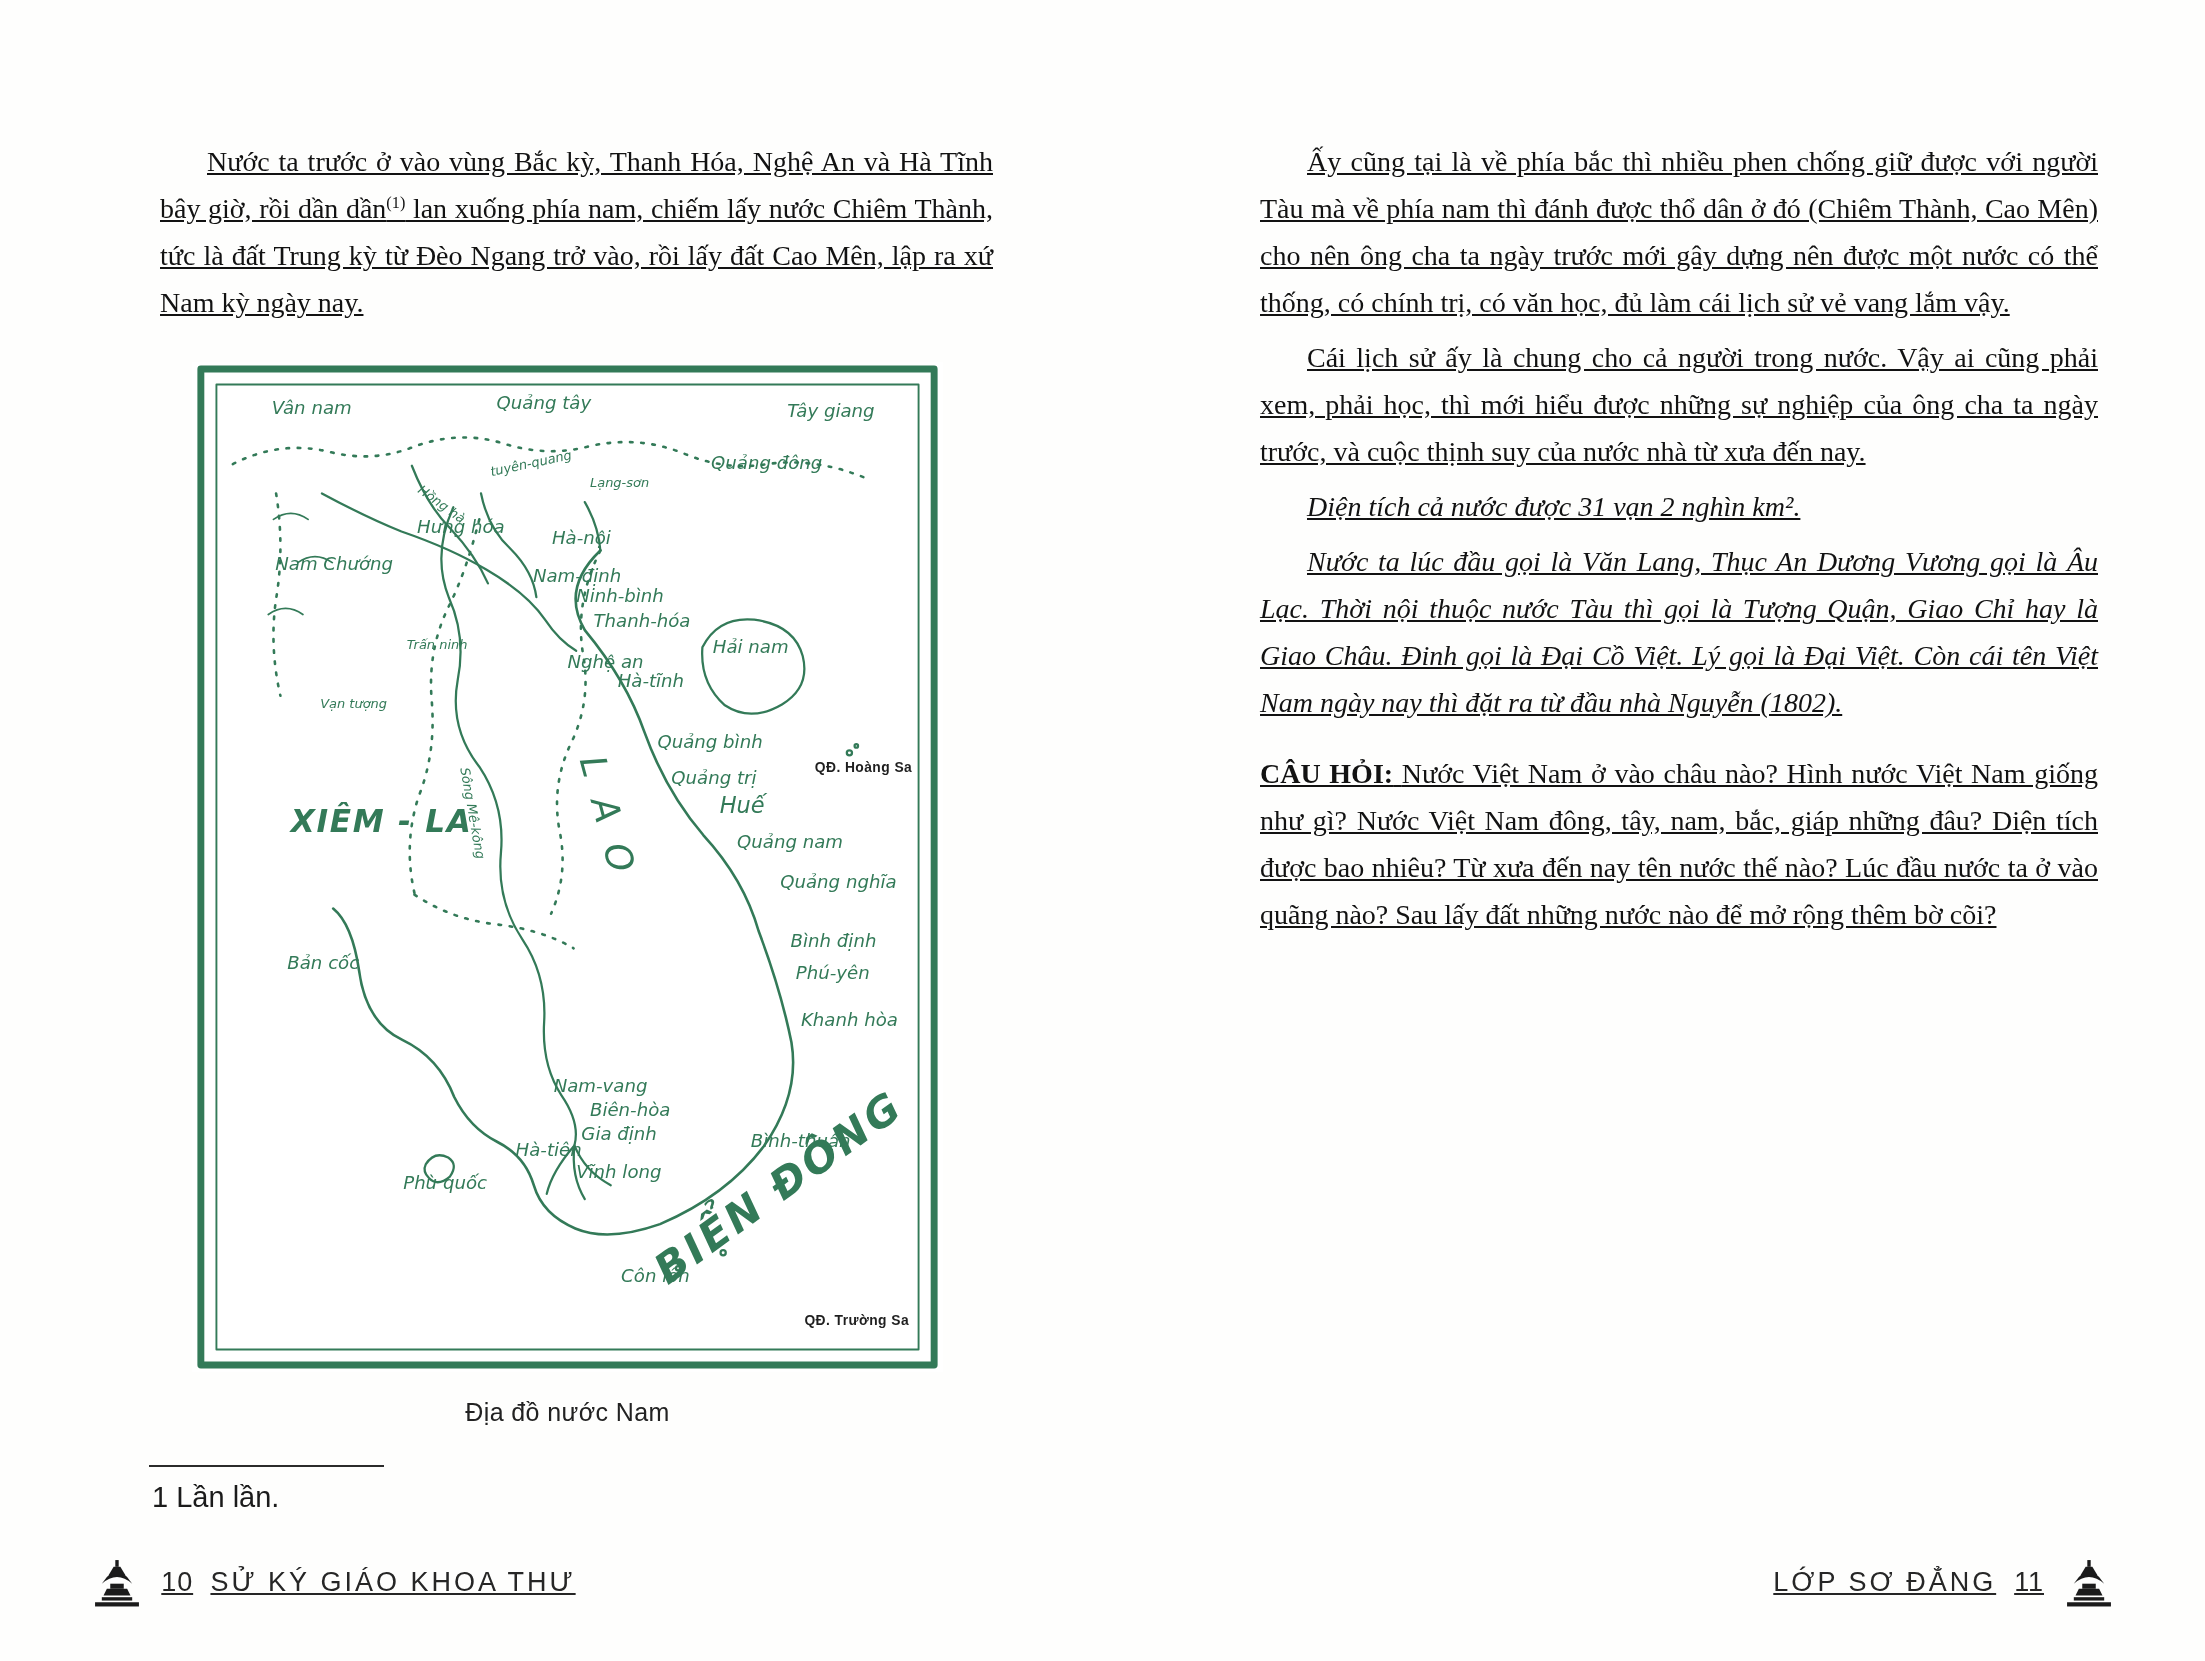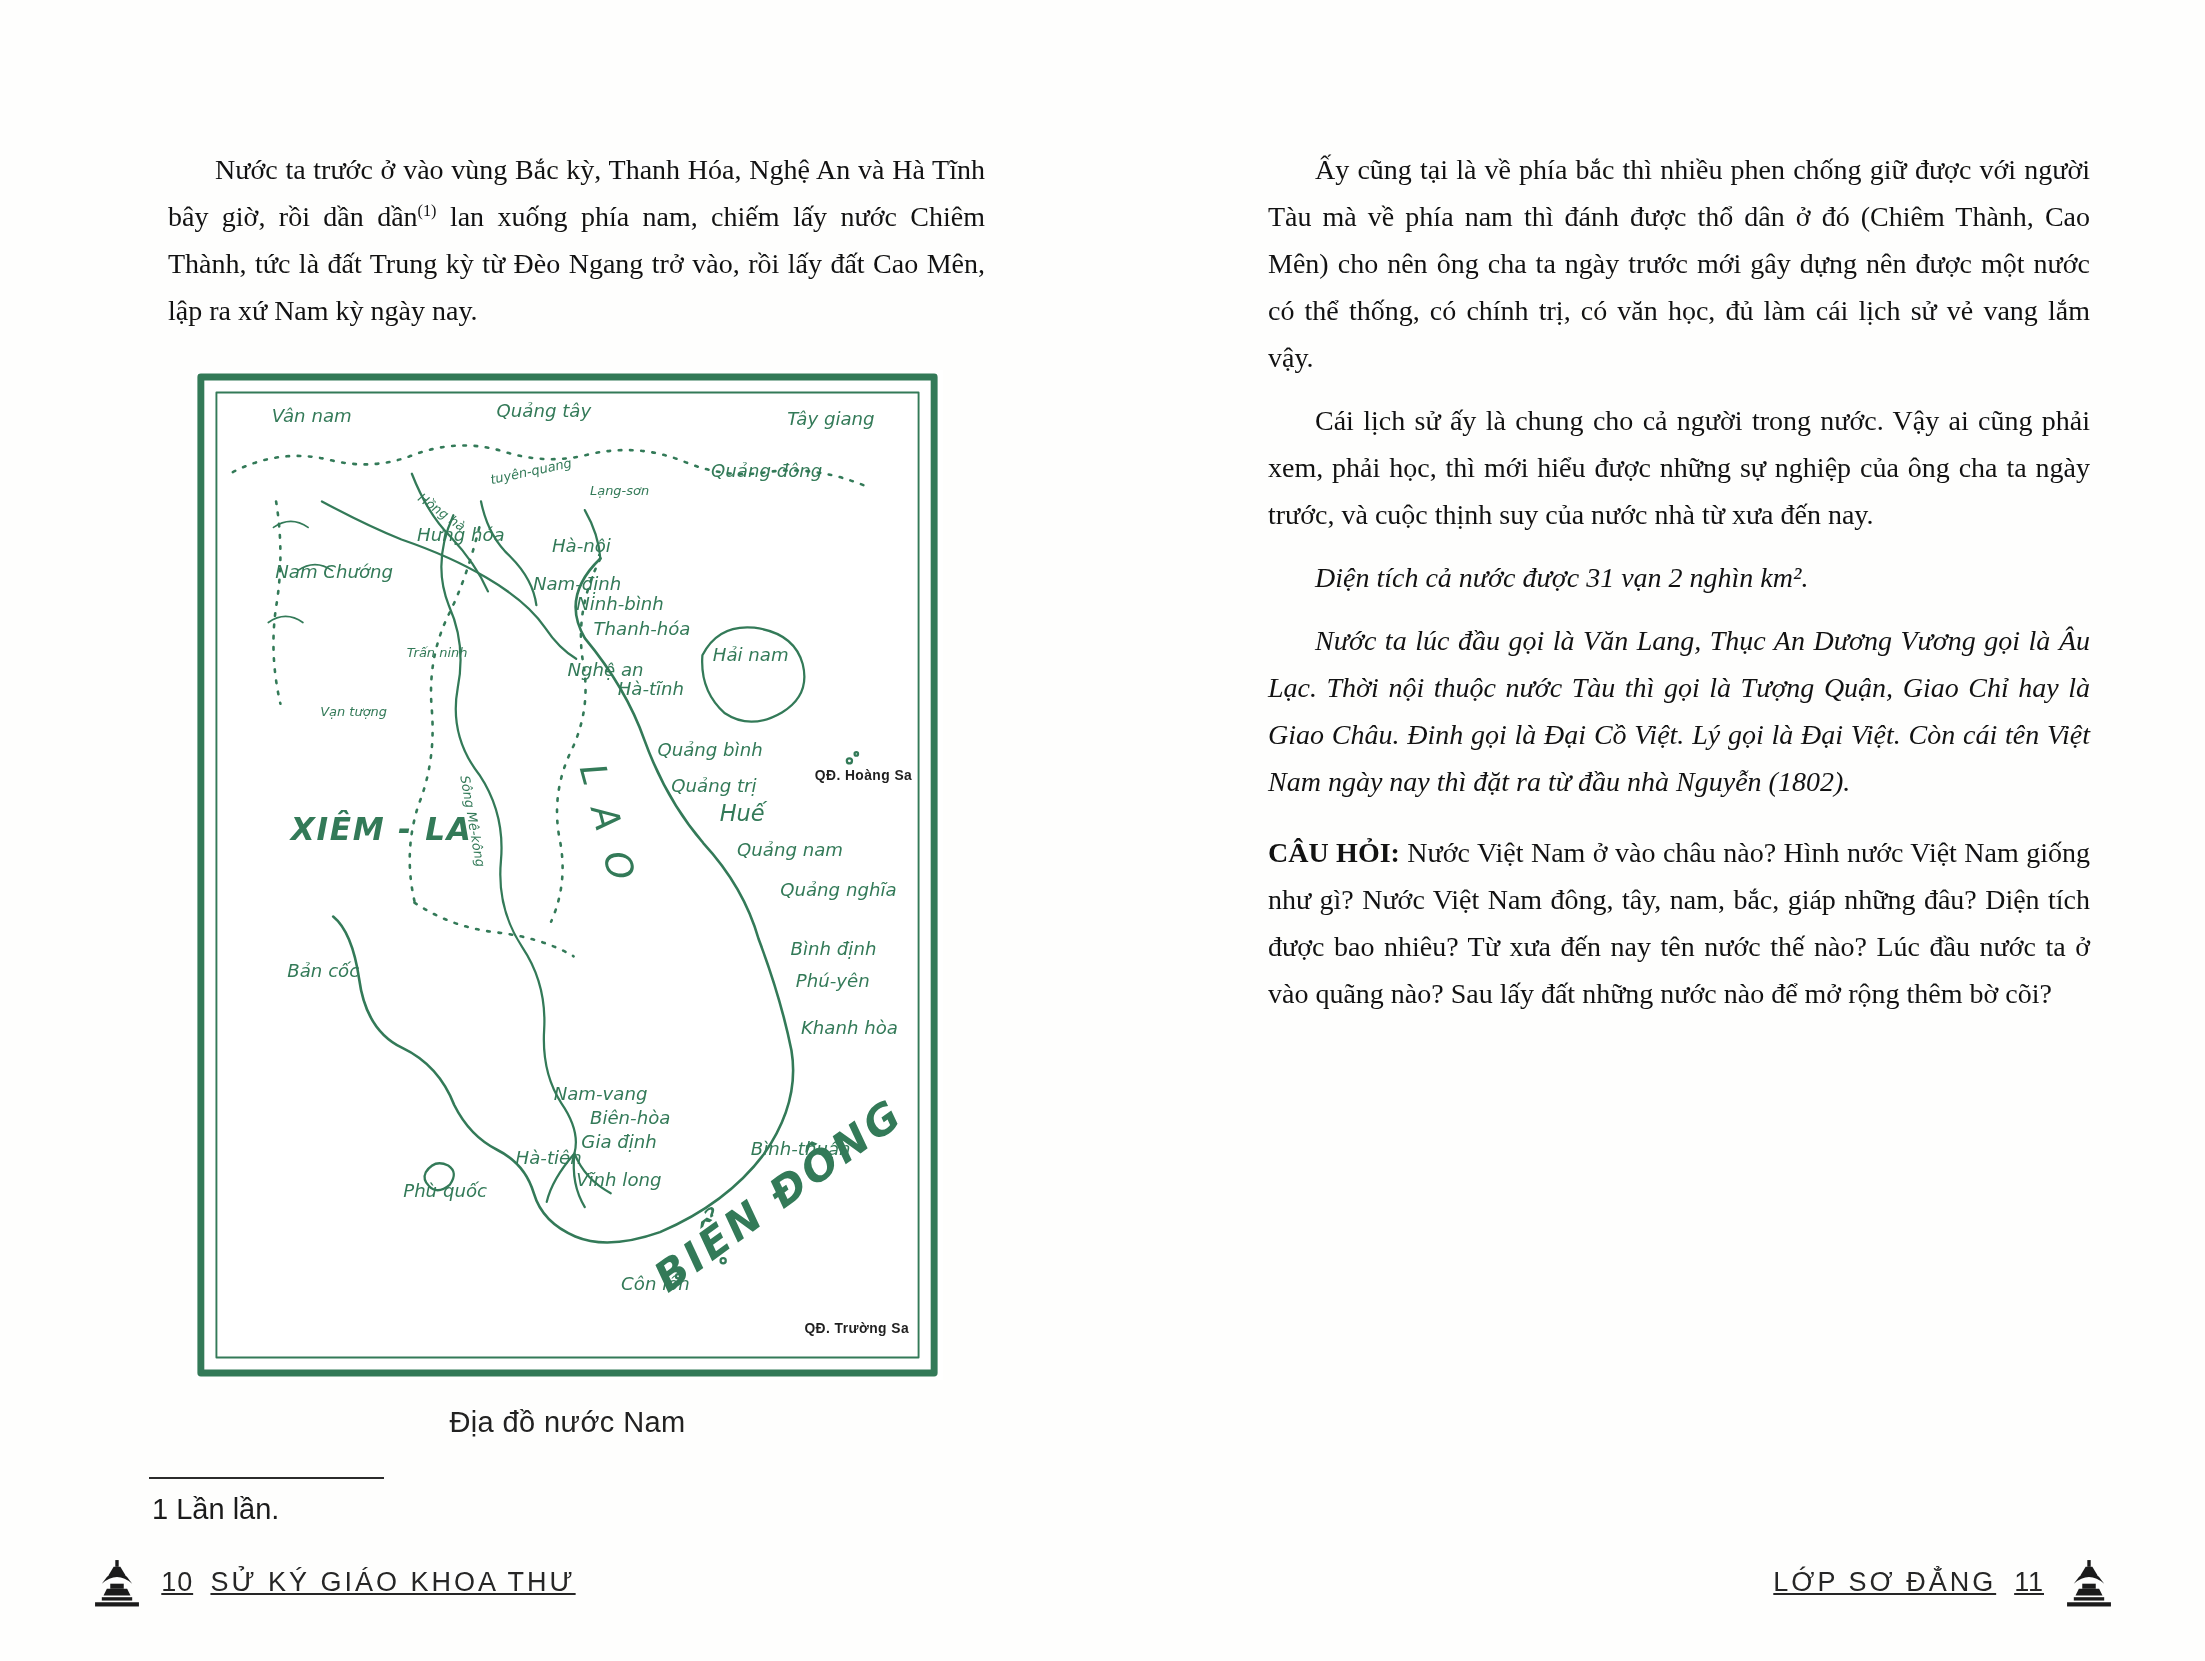--- a/index.html
+++ b/index.html
@@ -4,32 +4,32 @@
 <style>
   html,body{margin:0;padding:0;}
   body{
     width:2206px;height:1662px;overflow:hidden;background:#ffffff;
     font-family:"Liberation Serif", serif;color:#121212;position:relative;
   }
   .sheet{position:absolute;inset:0;background:#fefefd;}
   .page{position:absolute;top:130px;}
   #left-page{left:152px;width:849px;}
   #right-page{left:1252px;width:854px;}
-  .para{font-size:28px;line-height:47px;text-align:justify;margin:16px;}
+  .para{font-size:28px;line-height:47px;text-align:justify;margin:8px;text-decoration:underline;}
   .indent{text-indent:47px;}
   .block-gap{margin-top:24px;}
   .it{font-style:italic;}
   b{font-weight:bold;}
   sup{font-size:0.58em;vertical-align:super;line-height:0;}
 
   
   .map-figure{margin:36px 0 16px 40px;width:751px;}
   svg.map{display:block;width:751px;height:1010px;background:#fff;}
   .map-caption{margin-top:26px;text-align:center;font-family:"Liberation Sans",sans-serif;
-    font-size:29px;color:#222;letter-spacing:0.4px;}
+    font-size:25px;color:#222;letter-spacing:0.4px;}
   .map text{font-family:"DejaVu Sans",sans-serif;font-style:italic;fill:var(--map-ink,#337a58);font-size:21px;}
   .map text.sm{font-size:15px;}
   .map text.lg{font-size:26px;}
   .map text.big{font-size:36px;font-weight:bold;letter-spacing:2px;}
   .map text.huge{font-size:42px;letter-spacing:26px;}
   .map text.sea{font-size:48px;font-weight:bold;letter-spacing:4px;}
   .map text.dark{fill:#1f1f1f;font-style:normal;font-size:16px;font-weight:600;
     font-family:"Liberation Sans",sans-serif;letter-spacing:0.5px;}
 
   

